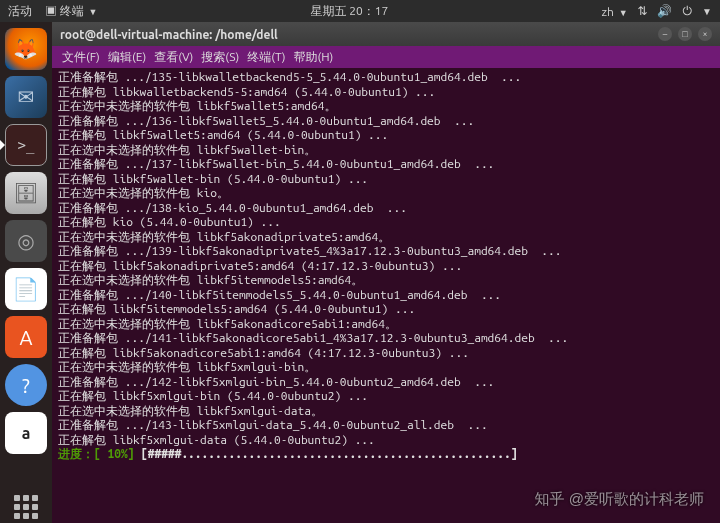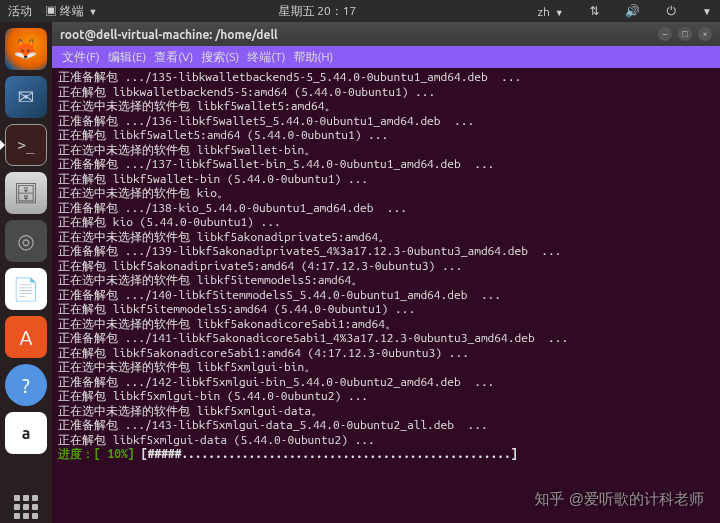--- a/index.html
+++ b/index.html
@@ -1,41 +1,41 @@
 <!DOCTYPE html>
 <html><head>
 <meta charset="utf-8">
 <style>
 * { margin: 0; padding: 0; box-sizing: border-box; }
 body { width: 720px; height: 523px; font-family: "Ubuntu", sans-serif; background: #2c2c2c; overflow: hidden; position: relative; }
 .top-bar { height: 22px; background: #2c2c2c; color: #d0d0d0; display: flex; align-items: center; font-size: 12px; padding: 0 8px; }
 .top-bar .left { display: flex; gap: 13px; align-items: center; }
 .top-bar .center { flex: 1; text-align: center; }
-.top-bar .right { display: flex; gap: 26px; align-items: center; }
+.top-bar .right { display: flex; gap: 10px; align-items: center; }
 .dropdown-arrow { font-size: 9px; margin-left: 2px; }
 .launcher { position: absolute; left: 0; top: 22px; bottom: 0; width: 52px; background: rgba(40,30,30,0.85); display: flex; flex-direction: column; align-items: center; padding-top: 6px; gap: 6px; }
 .launcher-item { width: 42px; height: 42px; border-radius: 8px; display: flex; align-items: center; justify-content: center; font-size: 20px; }
 .launcher .firefox { background: radial-gradient(circle at 60% 40%, #ff9500, #e66000 60%, #00539f 90%); color: #fff; }
 .launcher .thunderbird { background: linear-gradient(135deg,#3a6ea5,#1c3d5a); color:#bcd; }
 .launcher .terminal { background: #3b1e1e; border: 1px solid #999; color:#ccc; font-family: monospace; font-size:14px; position: relative; }
 .launcher .terminal::before { content:''; position:absolute; left:-6px; top:50%; transform:translateY(-50%); width:0; height:0; border-top:5px solid transparent; border-bottom:5px solid transparent; border-left:5px solid #fff; }
 .launcher .files { background: linear-gradient(#ddd,#aaa); color:#555; }
 .launcher .disk { background: #4a4a4a; color:#aaa; }
 .launcher .office { background: #fff; color:#2a6099; font-size:22px; }
 .launcher .software { background: #e95420; color:#fff; }
 .launcher .help { background: #5294e2; color:#fff; border-radius: 50%; }
 .launcher .amazon { background: #fff; color:#222; font-weight:bold; font-size:16px; }
 .launcher .grid { color:#bbb; font-size:24px; margin-top: auto; margin-bottom: 4px; display:grid; grid-template-columns:repeat(3,6px); grid-template-rows:repeat(3,6px); gap:3px; width:auto; height:auto; background:none; }
 .launcher .grid span { background:#bbb; width:6px; height:6px; border-radius:1px; }
 .window { position: absolute; left: 52px; top: 22px; right: 0; bottom: 0; background: #300a24; display: flex; flex-direction: column; }
 .title-bar { height: 24px; background: linear-gradient(#4a4a4a,#3a3a3a); display: flex; align-items: center; color: #ddd; font-size: 12px; padding: 0 8px; }
 .title-bar .title { flex: 1; font-weight: bold; }
 .win-controls { display: flex; gap: 6px; }
 .win-btn { width: 14px; height: 14px; border-radius: 50%; background: #555; display: flex; align-items: center; justify-content: center; font-size: 9px; color: #ccc; }
-.menu-bar { height: 22px; background: #8b5cf6; display: flex; align-items: center; gap: 8px; padding: 0 10px; color: #ddd; font-size: 12px; }
+.menu-bar { height: 22px; background: #701a75; display: flex; align-items: center; gap: 8px; padding: 0 10px; color: #ddd; font-size: 12px; }
 .menu-bar span { cursor: default; }
 .terminal-body { flex: 1; background: #300a24; color: #e0e0e0; font-family: "Ubuntu Mono", monospace; font-size: 12px; line-height: 14.5px; padding: 2px 6px; overflow: hidden; white-space: pre; }
 .term-line { white-space: pre; }
 .progress-line { color: #4e9a06; font-weight: bold; }
 .progress-line .bar { color: #e0e0e0; }
 .watermark { position: absolute; right: 16px; bottom: 14px; color: rgba(255,255,255,0.55); font-size: 15px; font-family: sans-serif; pointer-events: none; text-shadow: 0 0 3px #000; }
 .tri { font-size: 10px; }
 </style>
 </head>
 <body>

